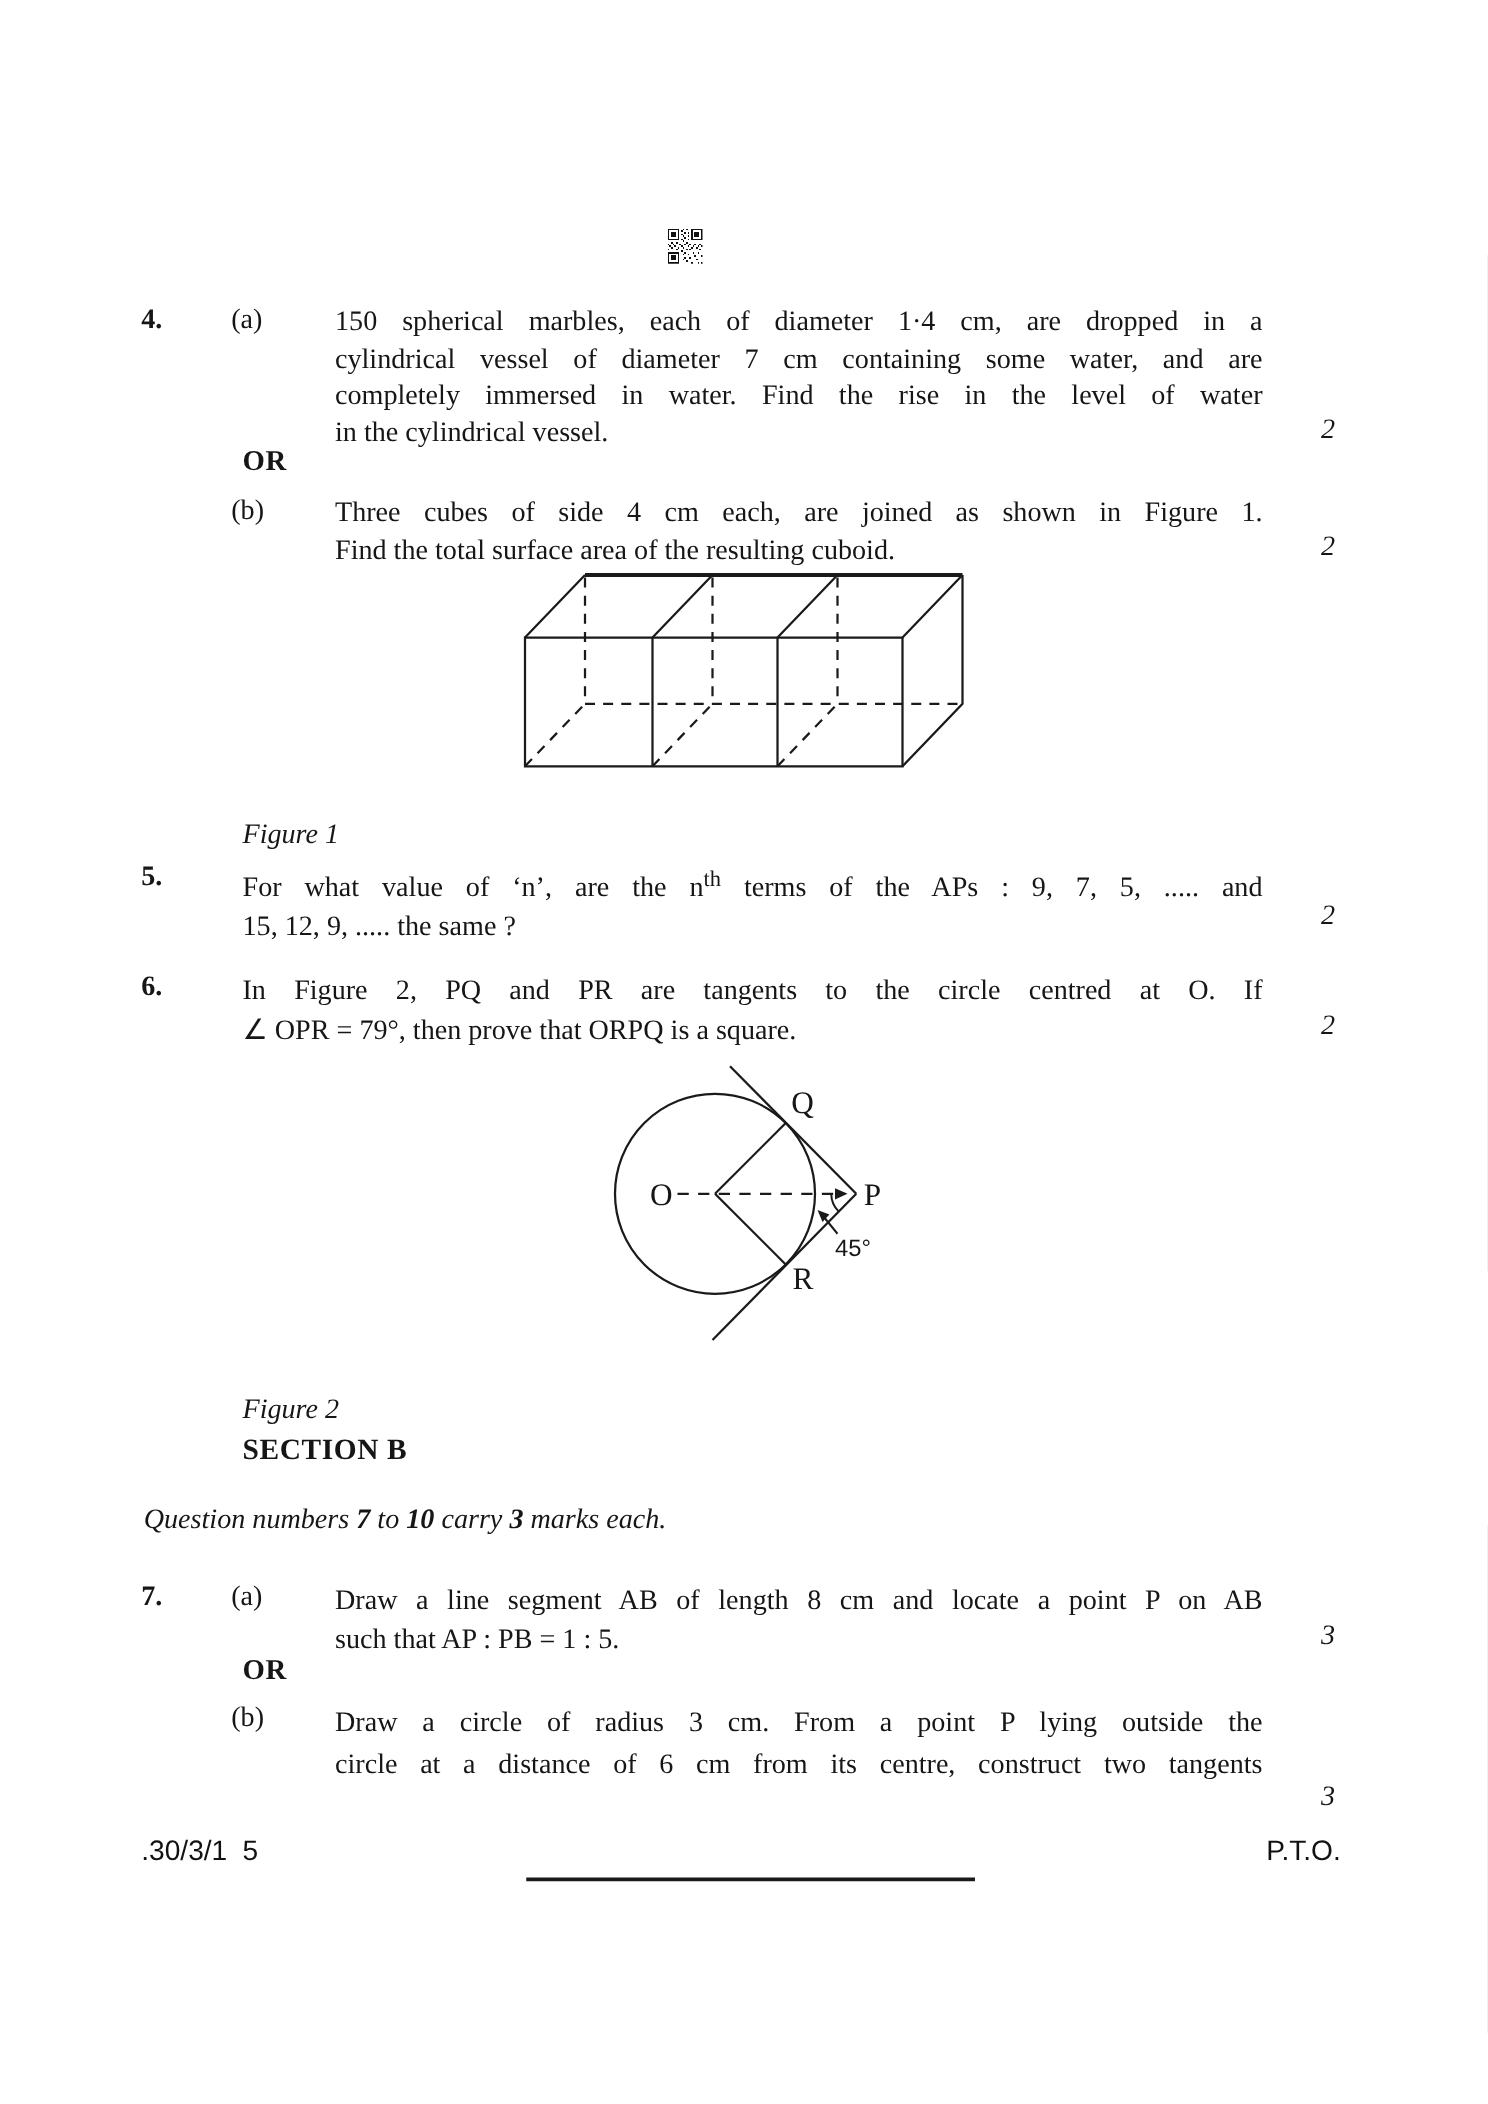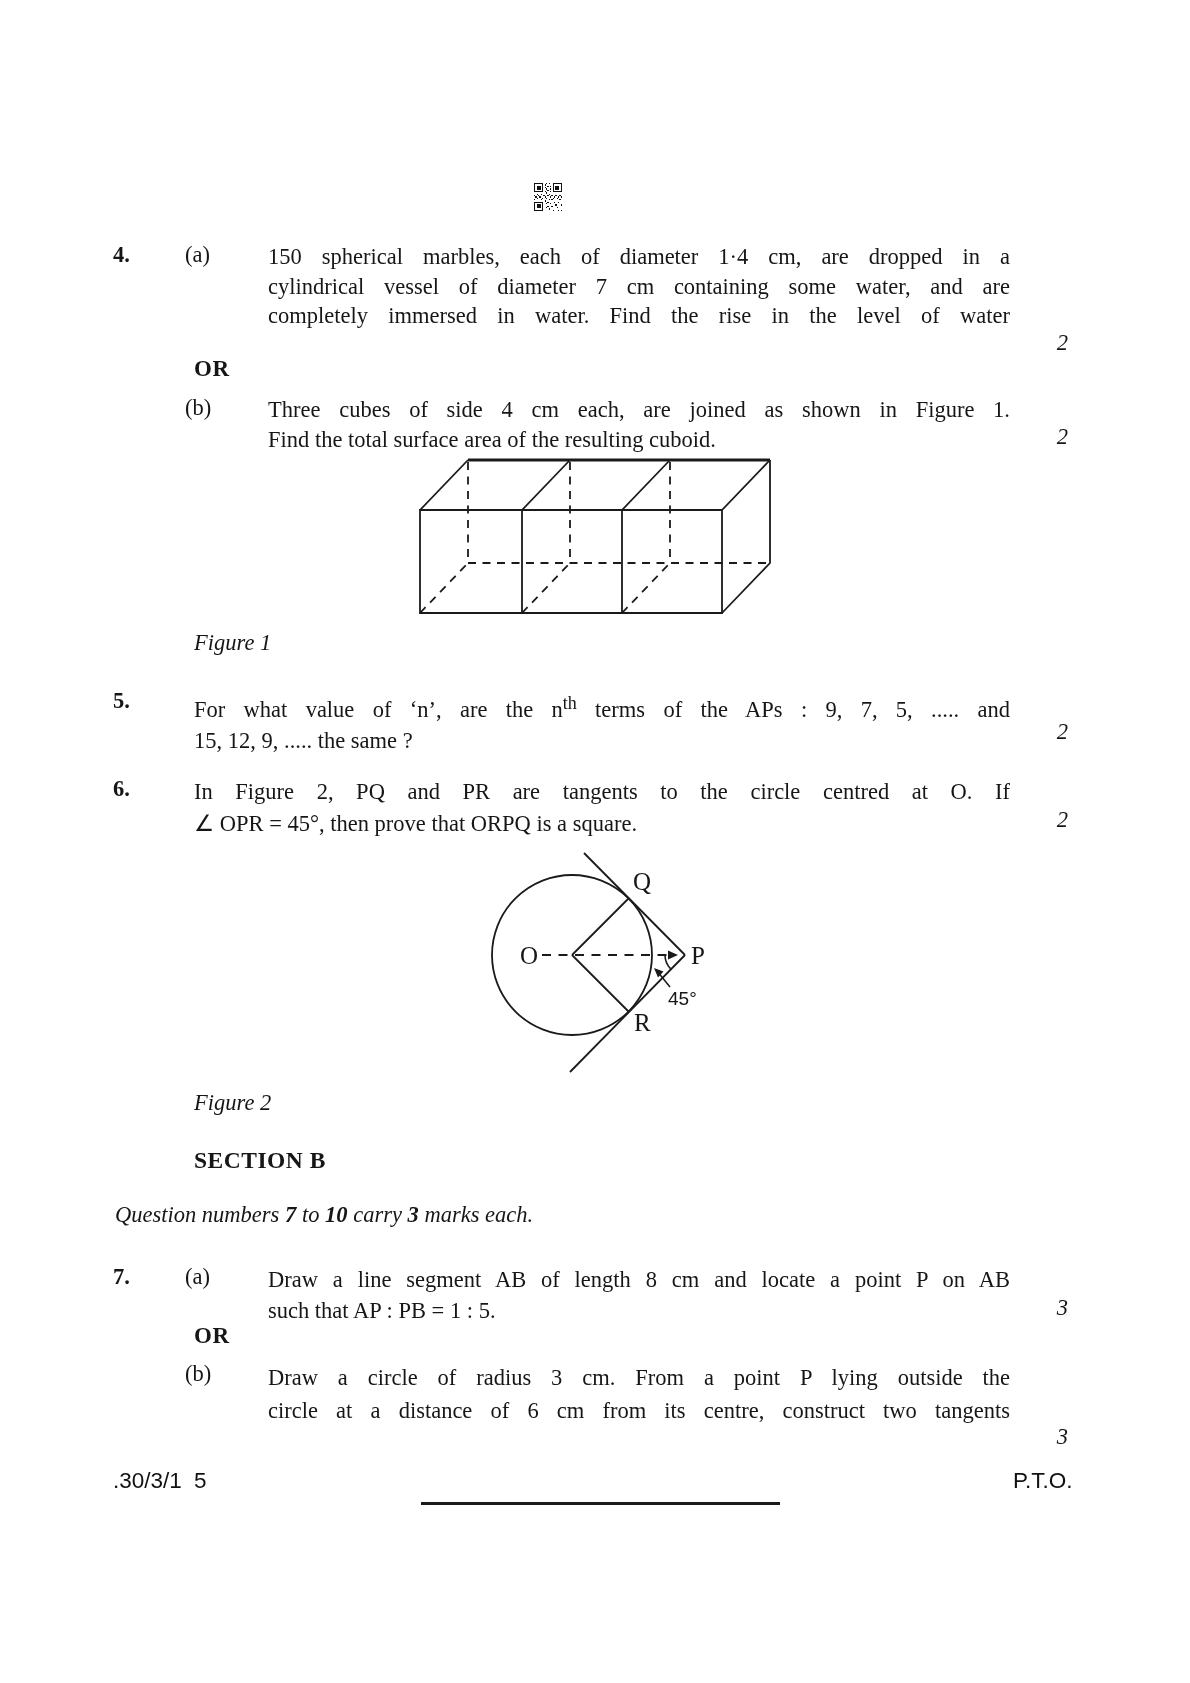--- a/index.html
+++ b/index.html
@@ -11,21 +11,21 @@
   }
   .abs { position:absolute; }
   .ln { white-space:nowrap; }
   .j  { text-align:justify; text-align-last:justify; white-space:normal; }
   .num { font-weight:bold; }
   .part-label {}
   .tblock {}
   .mark { font-style:italic; width:28px; text-align:right; }
   .center-col { left:194px; width:816px; }
   .or { font-weight:bold; font-size:23px; letter-spacing:0.5px; }
-  .caption { font-style:italic; font-size:22.5px; }
+  .caption { font-style:italic; font-size:22.5px;margin-top:24px; }
   .section-heading { font-weight:bold; font-size:23.5px; letter-spacing:0.5px; }
   .instr { font-style:italic; }
   .instr b { font-weight:bold; }
   .sup { font-size:18px; vertical-align:8px; }
   .footer-sans { font-family:"Liberation Sans", sans-serif; font-size:22.5px; color:#111; }
   .footer-line { background:#1a1a1a; height:3px; }
   svg text { font-family:"Liberation Serif", serif; }
   svg .anglbl { font-family:"Liberation Sans", sans-serif; }
 </style>
 </head>
@@ -44,20 +44,21 @@
       <path d="M9 0h1v1H9z M11 0h1v1h-1z M8 1h1v1H8z M10 2h1v1h-1z M12 2h1v1h-1z M8 3h1v1H8z M9 4h1v1H9z M12 4h1v1h-1z M10 5h1v1h-1z M8 6h1v1H8z M12 6h1v1h-1z M9 7h1v1H9z M2 8h1v1H2z M5 8h1v1H5z M11 8h1v1h-1z M0 9h1v1H0z M3 9h1v1H3z M7 9h1v1H7z M10 9h1v1h-1z M13 9h1v1h-1z M16 9h1v1h-1z M19 9h1v1h-1z M1 10h1v1H1z M4 10h1v1H4z M8 10h1v1H8z M12 10h1v1h-1z M15 10h1v1h-1z M18 10h1v1h-1z M20 10h1v1h-1z M2 11h1v1H2z M6 11h1v1H6z M9 11h1v1H9z M14 11h1v1h-1z M17 11h1v1h-1z M0 12h1v1H0z M5 12h1v1H5z M11 12h1v1h-1z M13 12h1v1h-1z M19 12h1v1h-1z M8 13h1v1H8z M10 14h1v1h-1z M15 14h1v1h-1z M18 14h1v1h-1z M9 15h1v1H9z M12 15h1v1h-1z M16 16h1v1h-1z M20 16h1v1h-1z M10 17h1v1h-1z M13 17h1v1h-1z M9 18h1v1H9z M17 18h1v1h-1z M11 19h1v1h-1z M14 20h1v1h-1z M18 20h1v1h-1z M20 20h1v1h-1z"></path>
     </g>
   </svg>
 
   <div class="abs num" style="left:113px;top:242px">4.</div>
   <div class="abs part-label" style="left:185px;top:242px">(a)</div>
   <div class="abs tblock" style="left:268px;top:242px;width:742px;line-height:29.5px">
     <div class="ln j">150 spherical marbles, each of diameter 1·4 cm, are dropped in a</div>
     <div class="ln j">cylindrical vessel of diameter 7 cm containing some water, and are</div>
     <div class="ln j">completely immersed in water. Find the rise in the level of water</div>
+    <div class="ln">in the cylindrical vessel.</div>
   </div>
   <div class="abs mark" style="left:1040px;top:330px">2</div>
 
   <div class="abs center-col or" style="top:356px">OR</div>
 
   <div class="abs part-label" style="left:185px;top:395px">(b)</div>
   <div class="abs tblock" style="left:268px;top:395px;width:742px;line-height:29.5px">
     <div class="ln j">Three cubes of side 4 cm each, are joined as shown in Figure 1.</div>
     <div class="ln">Find the total surface area of the resulting cuboid.</div>
   </div>
@@ -82,21 +83,21 @@
   <div class="abs num" style="left:113px;top:688px">5.</div>
   <div class="abs tblock" style="left:194px;top:688px;width:816px;line-height:31px">
     <div class="ln j"><span>For what value of ‘n’, are the n</span><span class="sup">th</span><span> terms of the APs : 9, 7, 5, ..... and</span></div>
     <div class="ln">15, 12, 9, ..... the same ?</div>
   </div>
   <div class="abs mark" style="left:1040px;top:719px">2</div>
 
   <div class="abs num" style="left:113px;top:776px">6.</div>
   <div class="abs tblock" style="left:194px;top:776px;width:816px;line-height:31.5px">
     <div class="ln j">In Figure 2, PQ and PR are tangents to the circle centred at O. If</div>
-    <div class="ln">∠ OPR = 45°, then prove that ORPQ is a square.</div>
+    <div class="ln">∠ OPR = 79°, then prove that ORPQ is a square.</div>
   </div>
   <div class="abs mark" style="left:1040px;top:807px">2</div>
 
   <svg class="abs" style="left:480px;top:805px" width="290" height="272" viewBox="0 0 290 272" fill="none" stroke="#1a1a1a" stroke-width="1.8">
     <circle cx="92" cy="150" r="80"></circle>
     <path d="M92 150 L149 93"></path>
     <path d="M92 150 L149 207"></path>
     <path d="M104 48 L205 150"></path>
     <path d="M205 150 L90 267"></path>
     <path d="M62 150 H196" stroke-dasharray="9 7.5"></path>

